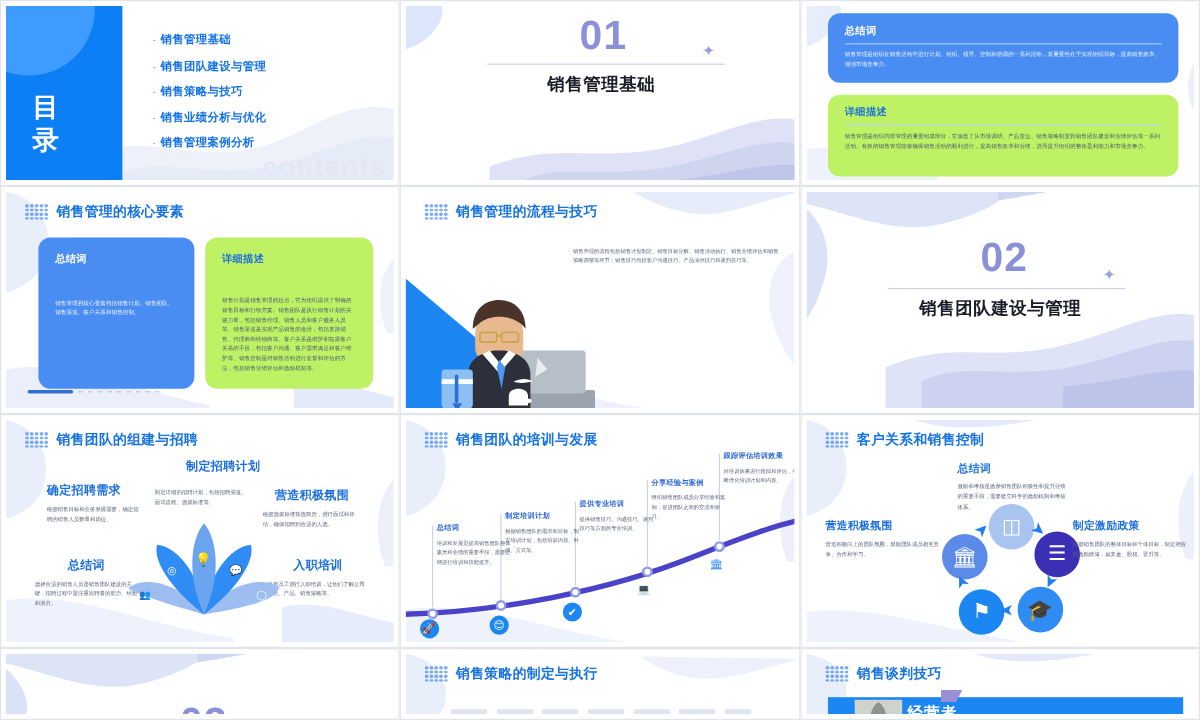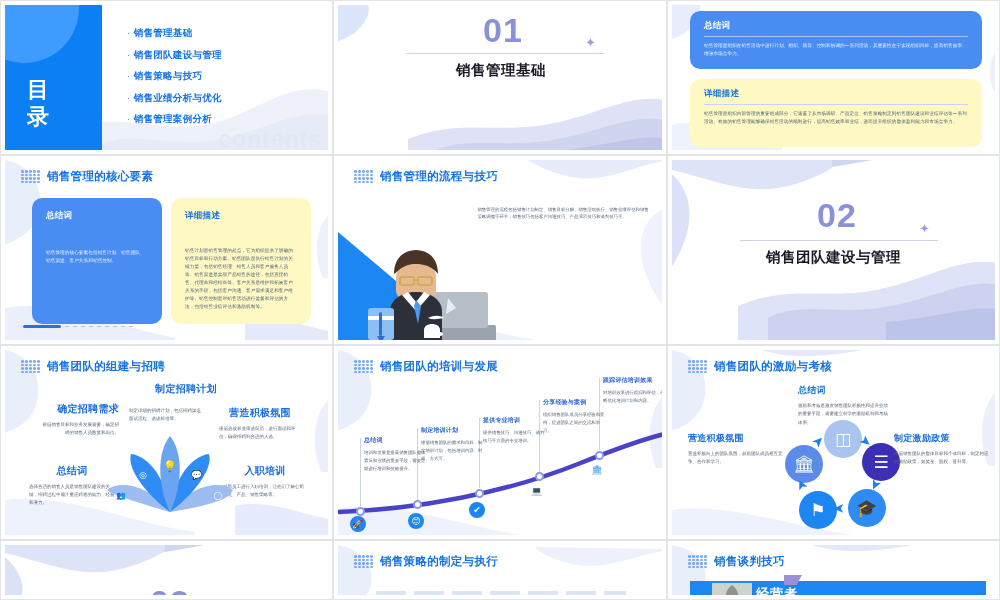--- a/index.html
+++ b/index.html
@@ -29,21 +29,21 @@
   .toc-arc{position:absolute;left:-36px;top:-52px;width:110px;height:110px;border-radius:50%;background:#3f9cff;}
   .toc-word{position:absolute;left:22px;top:72px;color:#fff;font-size:22px;font-weight:bold;line-height:1.22;letter-spacing:2px;}
   .toc-list{position:absolute;left:122px;top:22px;}
   .toc-item{display:flex;align-items:baseline;gap:4px;margin-bottom:8.5px;}
   .toc-bullet{color:#1472e6;font-size:8px;line-height:1;}
   .toc-text{color:#1472e6;font-size:9.5px;font-weight:bold;letter-spacing:.3px;white-space:nowrap;}
   .contents-wm{position:absolute;right:6px;bottom:-3px;font-size:23px;font-weight:bold;color:#e3e6f3;letter-spacing:1px;}
   
   .card{position:absolute;border-radius:10px;box-sizing:border-box;overflow:hidden;}
   .card.blue{background:#4a8df2;}
-  .card.pale{background:#fef9c3;}
+  .card.pale{background:#bef264;}
   .card-title{font-size:8.5px;font-weight:bold;letter-spacing:.3px;}
   .card-title.onblue{color:#ffffff;}
   .card-title.onpale{color:#1a6fdc;}
   .card-rule{height:1px;margin:4px 0 5px 0;}
   .card-rule.onblue{background:rgba(255,255,255,.5);}
   .card-rule.onpale{background:#c3d6ef;}
   .card-body{font-size:4.6px;line-height:1.75;letter-spacing:.1px;}
   .card-body.onblue{color:#eaf2ff;}
   .card-body.onpale{color:#4a5a74;}
   
@@ -314,21 +314,21 @@
         </span>
         <span class="hdr-title">销售团队的组建与招聘</span>
       </div>
       <div class="lbl" style="left:141px;top:32px;text-align:center;width:80px;">
         <div class="lbl-h">制定招聘计划</div>
       </div>
       <div class="lbl" style="left:124px;top:52px;width:78px;">
         <div class="lbl-p">制定详细的招聘计划，包括招聘渠道、面试流程、选拔标准等。</div>
       </div>
 
-      <div class="lbl" style="left:34px;top:52px;width:80px;text-align:right;">
+      <div class="lbl" style="left:34px;top:52px;width:80px;text-align:left;">
         <div class="lbl-h">确定招聘需求</div>
         <div class="lbl-p">根据销售目标和业务发展需要，确定招聘的销售人员数量和岗位。</div>
       </div>
       <div class="lbl" style="left:214px;top:56px;width:82px;">
         <div class="lbl-h" style="text-align:center;">营造积极氛围</div>
         <div class="lbl-p">根据选拔标准筛选简历，进行面试和评估，确保招聘到合适的人选。</div>
       </div>
       <div class="lbl" style="left:24px;top:114px;width:86px;">
         <div class="lbl-h" style="text-align:center;">总结词</div>
         <div class="lbl-p">选择合适的销售人员是销售团队建设的关键，招聘过程中需注重应聘者的能力、经验和潜力。</div>
@@ -453,21 +453,21 @@
             <i></i>
             <i></i>
             <i></i>
             <i></i>
             <i></i>
             <i></i>
             <i></i>
             <i></i>
             <i></i>
         </span>
-        <span class="hdr-title">销售团队的激励与考核</span>
+        <span class="hdr-title">客户关系和销售控制</span>
       </div>
 
       <div style="position:absolute;left:126px;top:34px;width:90px;">
         <div class="c-h">总结词</div>
         <div class="c-p">激励和考核是激发销售团队积极性和提升业绩的重要手段，需要建立科学的激励机制和考核体系。</div>
       </div>
 
       <span class="cyc" style="left:152px;top:70px;background:#a8c4ef;">◫</span>
       <span class="cyc" style="left:113px;top:95px;background:#5b8ae8;">🏛</span>
       <span class="cyc" style="left:190px;top:93px;background:#3b2fb5;">☰</span>

